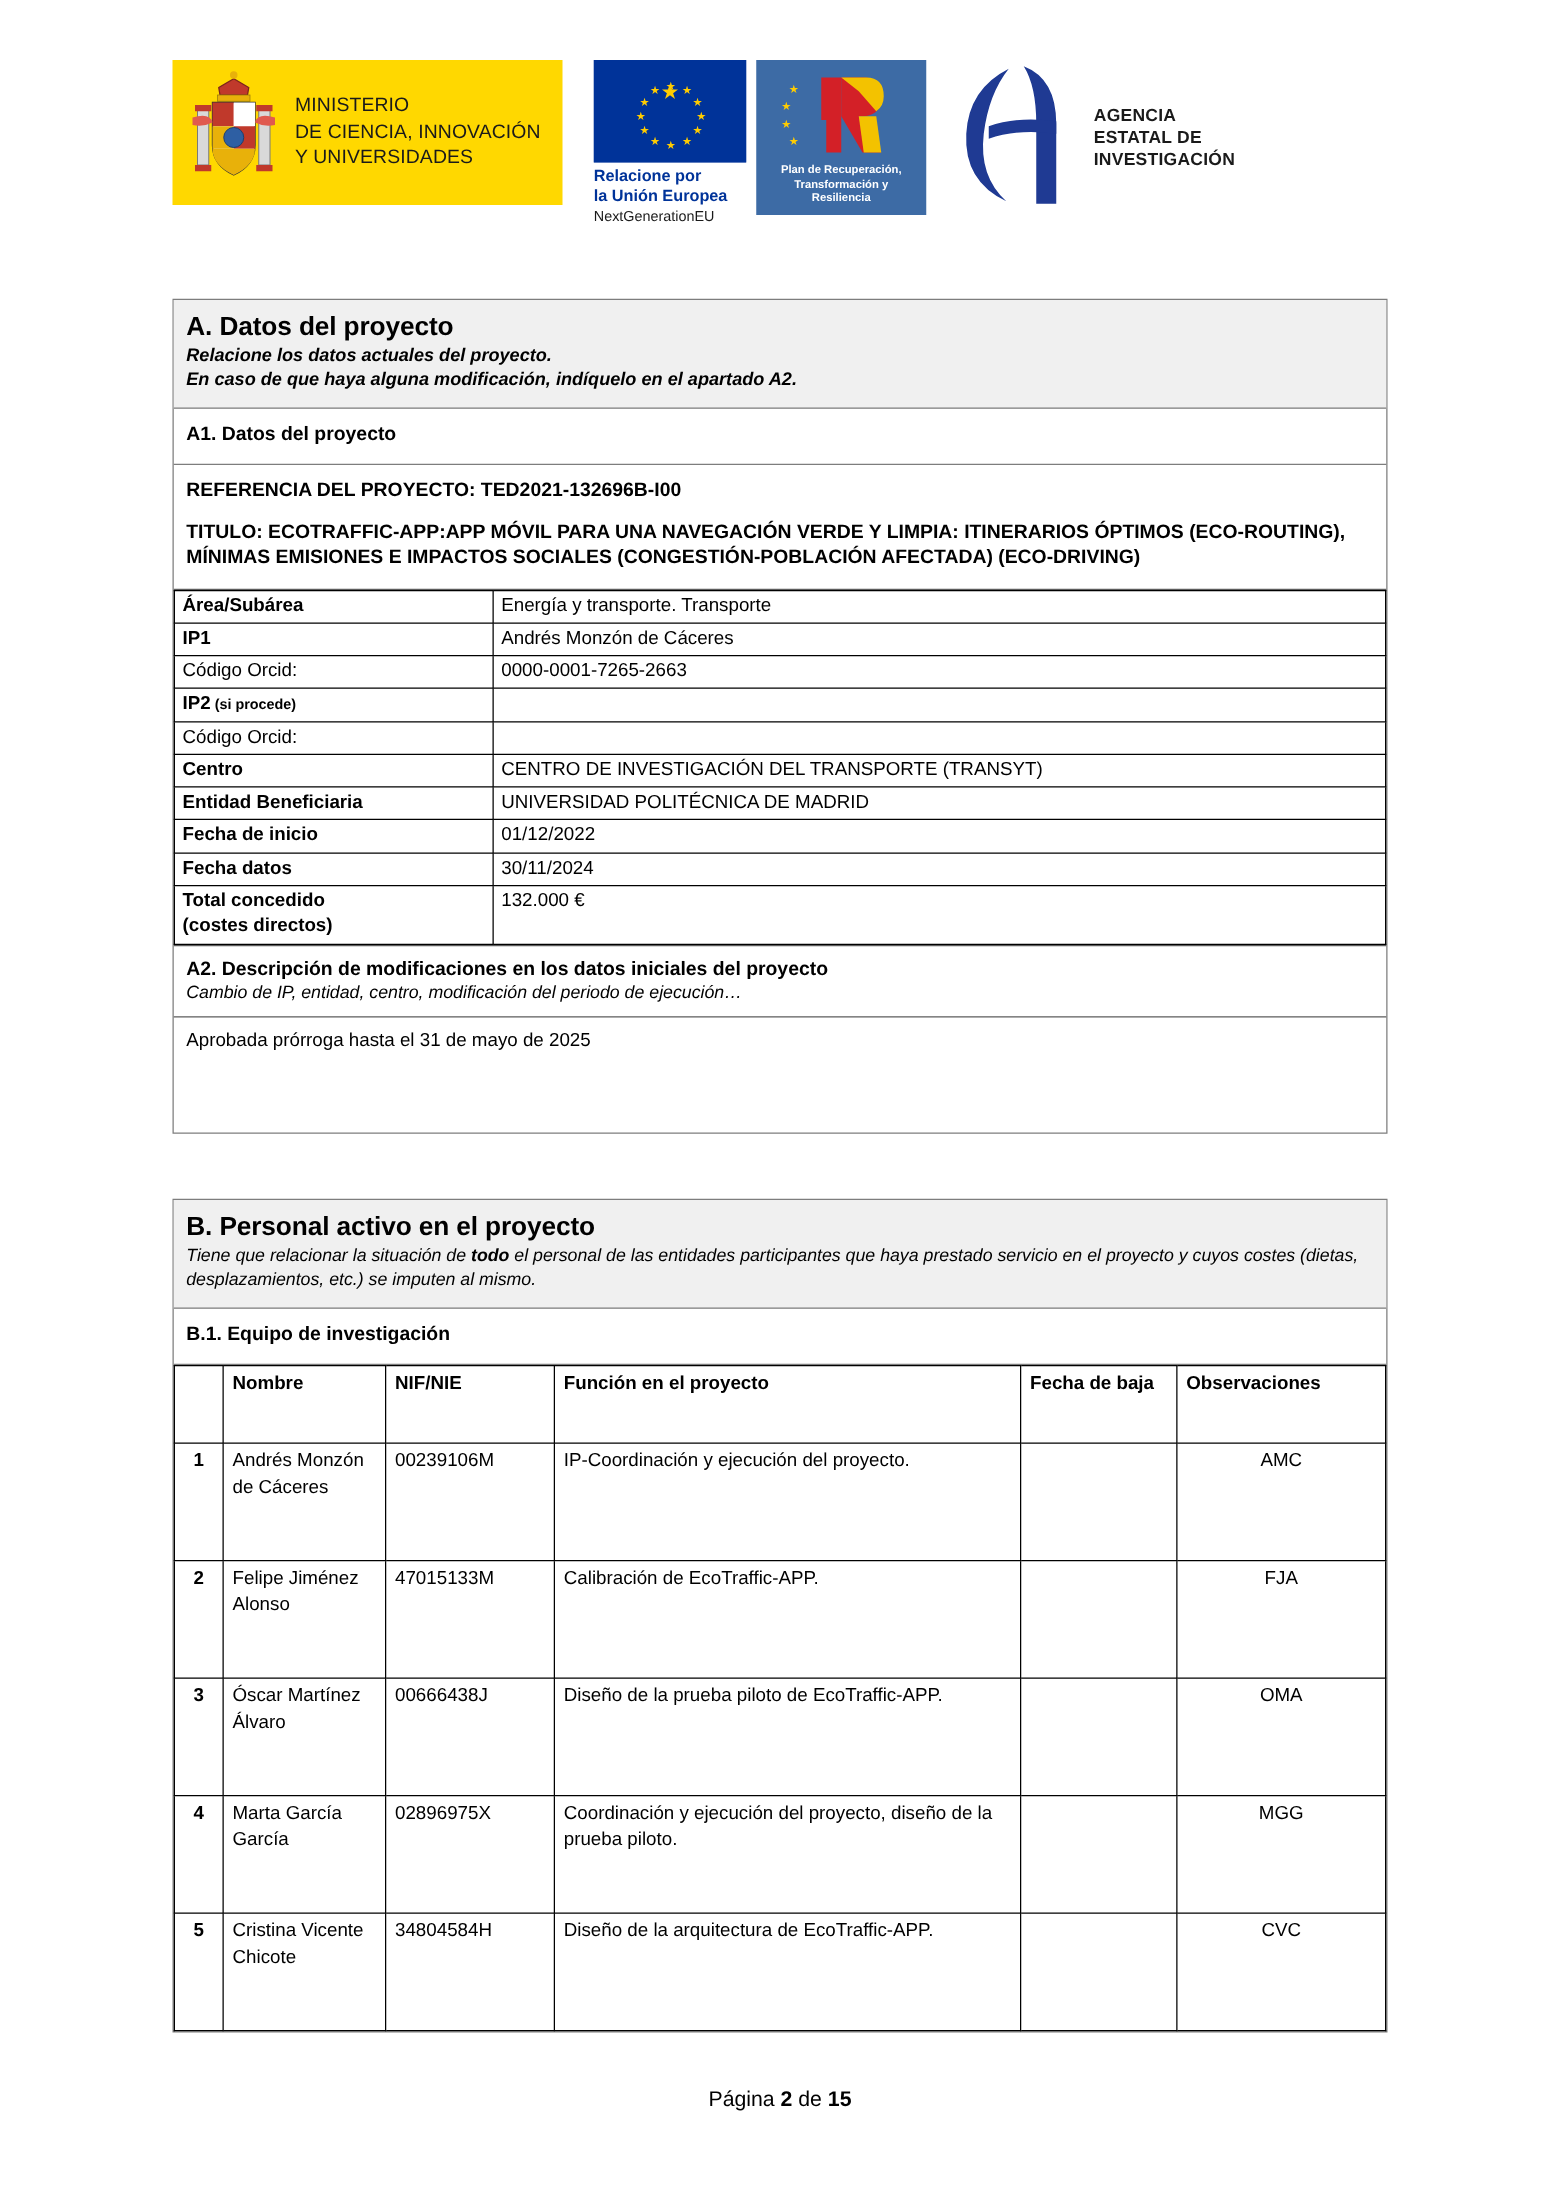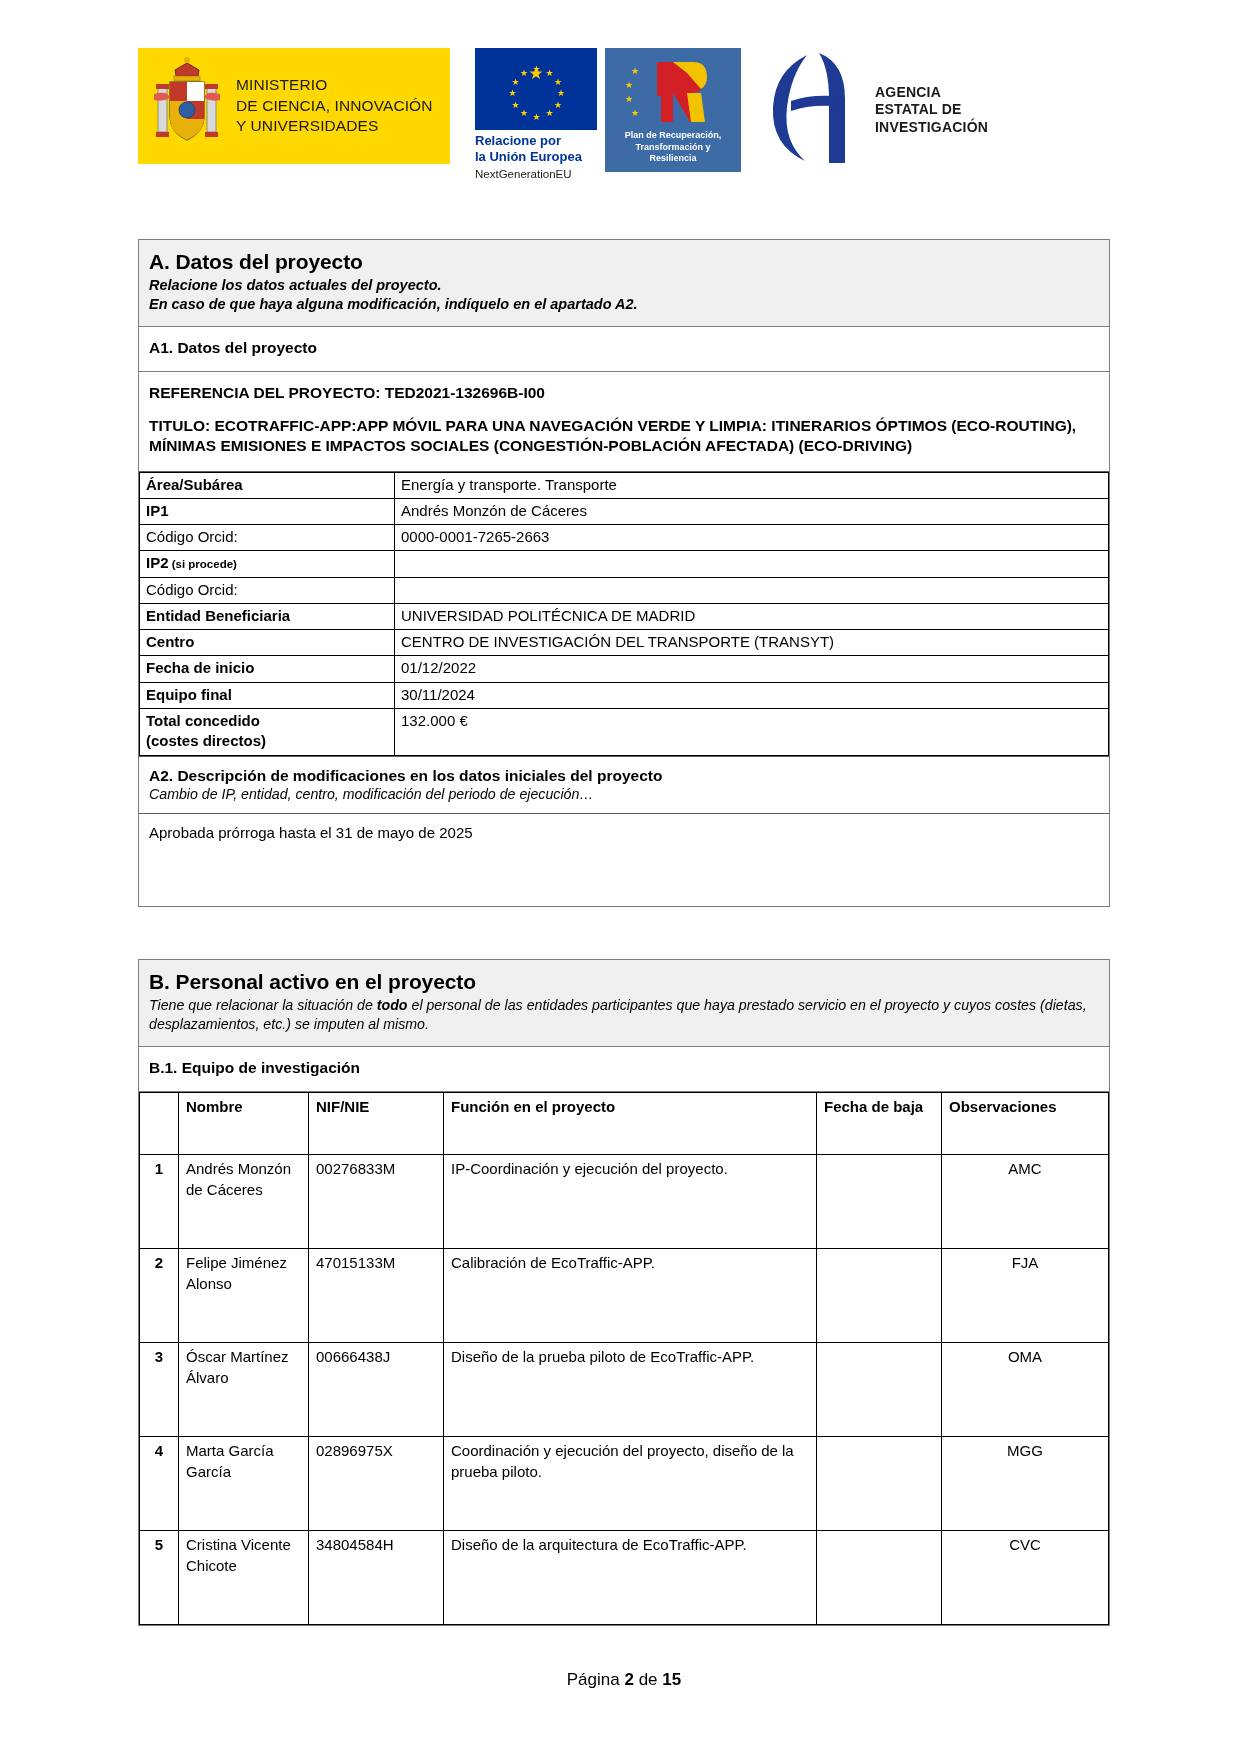--- a/index.html
+++ b/index.html
@@ -426,33 +426,33 @@
             </tr>
             <tr>
               <td class="k b">IP2<span class="small"> (si procede)</span></td>
               <td></td>
             </tr>
             <tr>
               <td class="k">Código Orcid:</td>
               <td></td>
             </tr>
             <tr>
+              <td class="k b">Centro</td>
+              <td>CENTRO DE INVESTIGACIÓN DEL TRANSPORTE (TRANSYT)</td>
+            </tr>
+            <tr>
               <td class="k b">Entidad Beneficiaria</td>
               <td>UNIVERSIDAD POLITÉCNICA DE MADRID</td>
             </tr>
             <tr>
-              <td class="k b">Centro</td>
-              <td>CENTRO DE INVESTIGACIÓN DEL TRANSPORTE (TRANSYT)</td>
-            </tr>
-            <tr>
               <td class="k b">Fecha de inicio</td>
               <td>01/12/2022</td>
             </tr>
             <tr>
-              <td class="k b">Equipo final</td>
+              <td class="k b">Fecha datos</td>
               <td>30/11/2024</td>
             </tr>
             <tr class="tall">
               <td class="k b">Total concedido<br>(costes directos)</td>
               <td>132.000 €</td>
             </tr>
           </tbody>
       </table>
 
       <div class="a2-head">
@@ -482,21 +482,21 @@
             <th class="c-nif">NIF/NIE</th>
             <th class="c-fun">Función en el proyecto</th>
             <th class="c-baja">Fecha de baja</th>
             <th class="c-obs">Observaciones</th>
           </tr>
         </thead>
         <tbody>
             <tr>
               <td class="c-num">1</td>
               <td class="c-name">Andrés Monzón de Cáceres</td>
-              <td class="c-nif">00276833M</td>
+              <td class="c-nif">00239106M</td>
               <td class="c-fun">IP-Coordinación y ejecución del proyecto.</td>
               <td class="c-baja"></td>
               <td class="c-obs">AMC</td>
             </tr>
             <tr>
               <td class="c-num">2</td>
               <td class="c-name">Felipe Jiménez Alonso</td>
               <td class="c-nif">47015133M</td>
               <td class="c-fun">Calibración de EcoTraffic-APP.</td>
               <td class="c-baja"></td>

